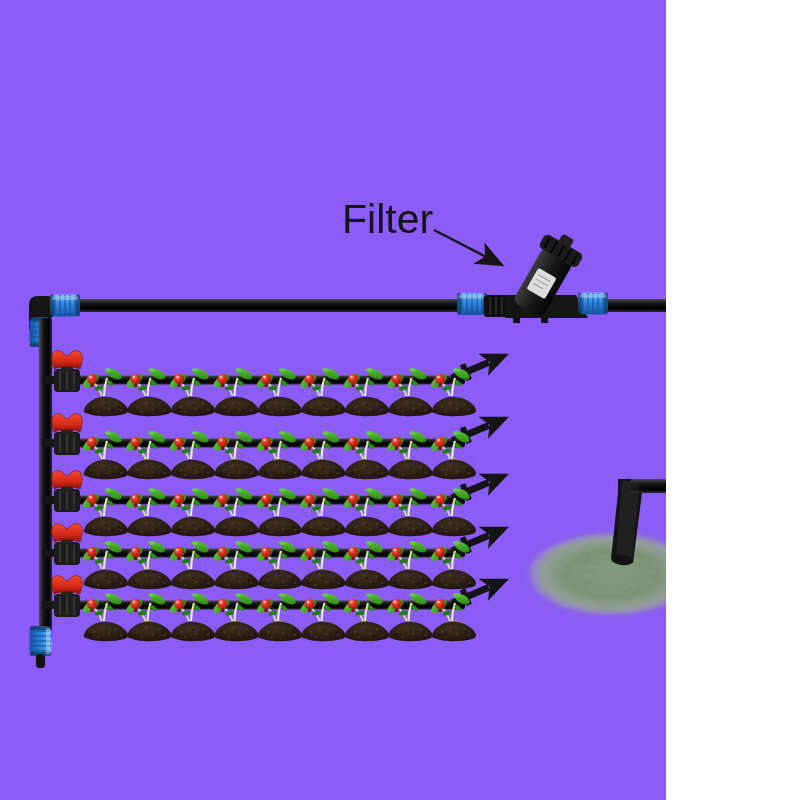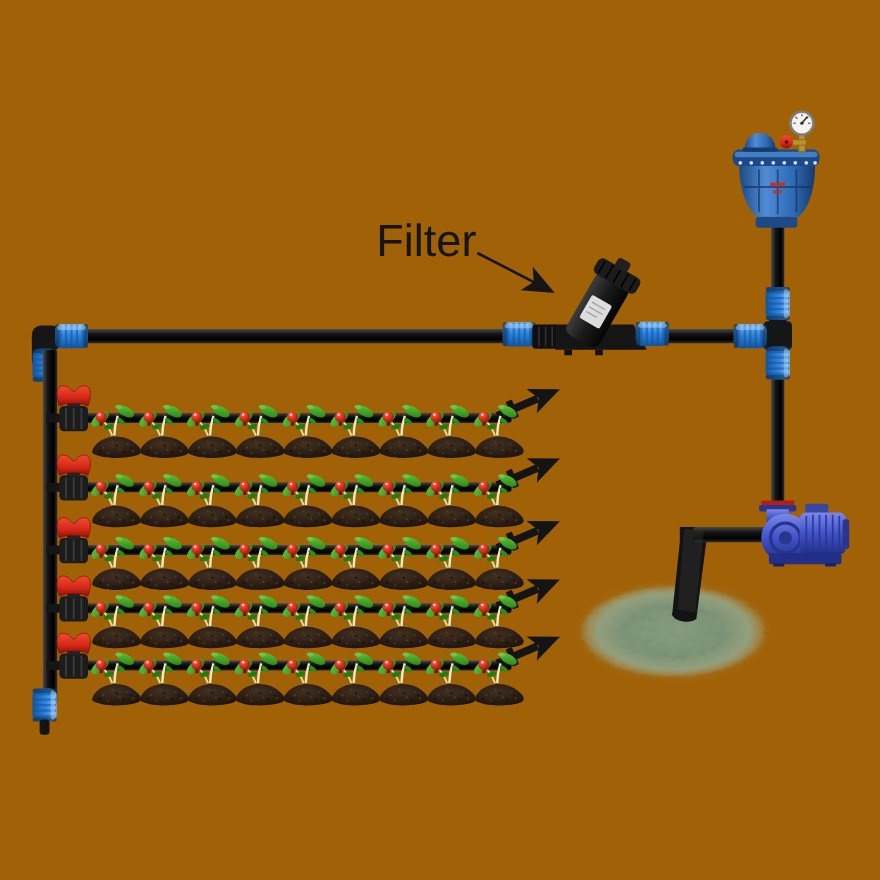--- a/index.html
+++ b/index.html
@@ -1,16 +1,16 @@
 <!DOCTYPE html>
 <html style="--background: #ffffff; --pipe_black: #161616; --fitting_blue: #2e86e0; --valve_red: #d42817; --air_valve_blue: #2f6cb8; --pump_blue: #4053c8; --leaf_green: #3a9423; --soil_brown: #241811; --grass_green: #7b8f74; --gauge_brass: #b8912e; --label_text: #151515;"><head>
 <meta charset="utf-8">
 <style>
   html,body{margin:0;padding:0;background:#ffffff;}
-  .stage{position:relative;width:800px;height:800px;background:#a16207;overflow:hidden;
+  .stage{position:relative;width:666px;height:800px;background:#8b5cf6;overflow:hidden;
          font-family:"Liberation Sans", sans-serif;}
   svg{display:block;}
   text.filter-label{font-family:"Liberation Sans", sans-serif;font-size:41px;fill:#151515;}
 </style>
 </head>
 <body>
 
 <div class="stage">
 <svg width="800" height="800" viewBox="0 0 800 800" xmlns="http://www.w3.org/2000/svg">
   <defs>

